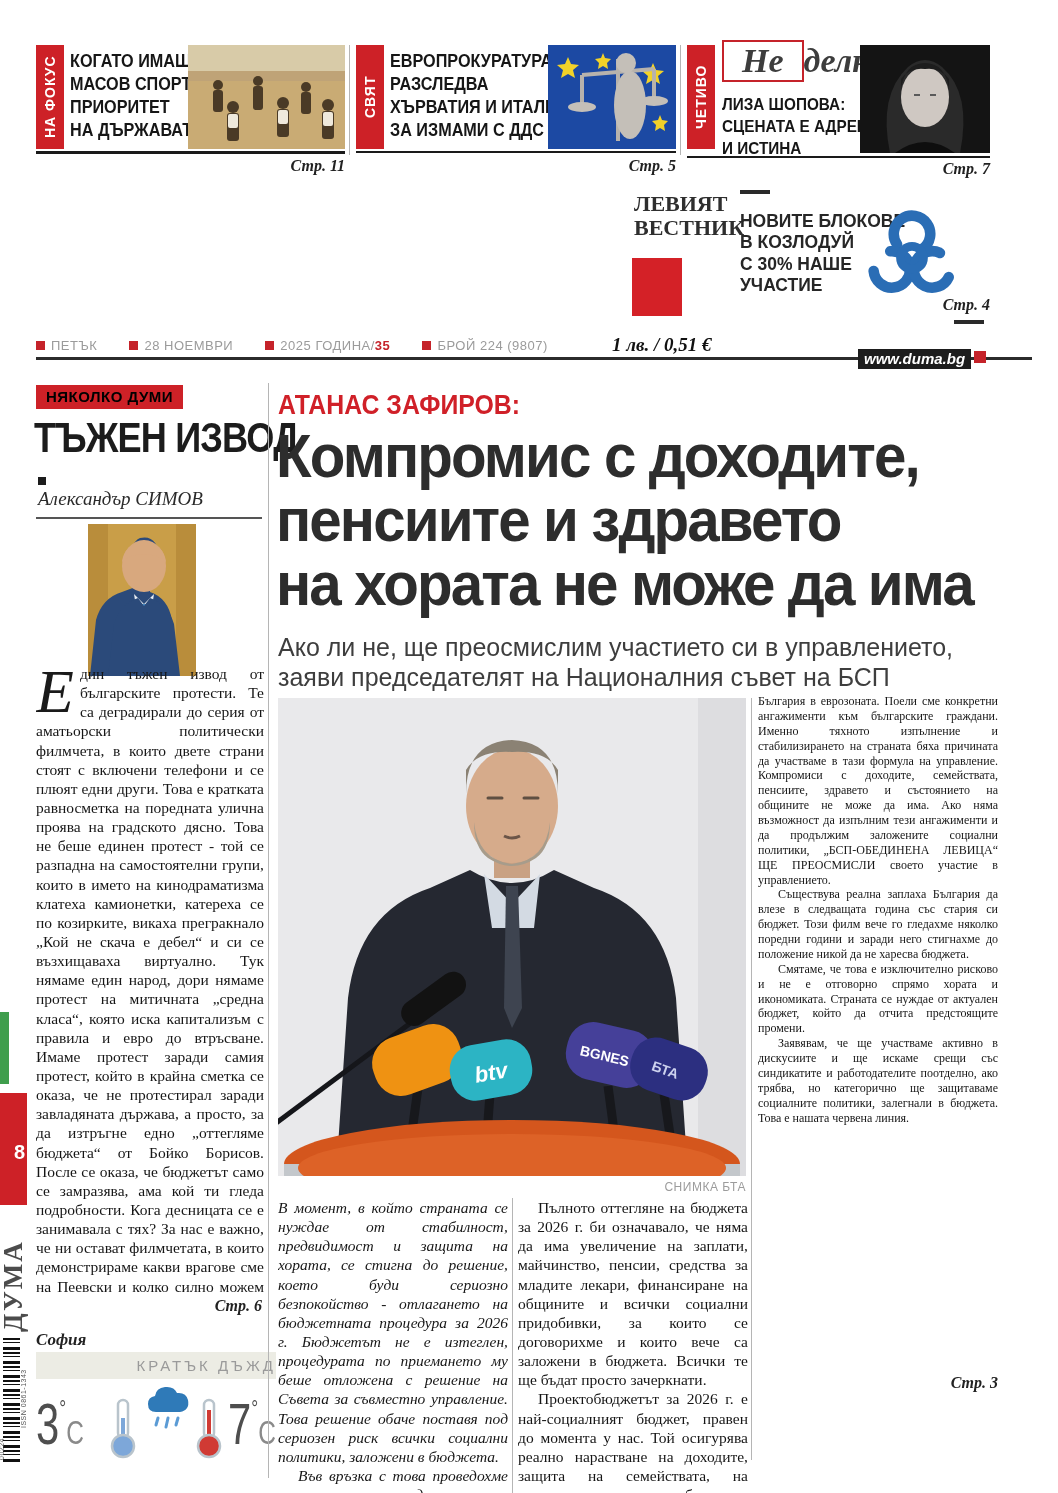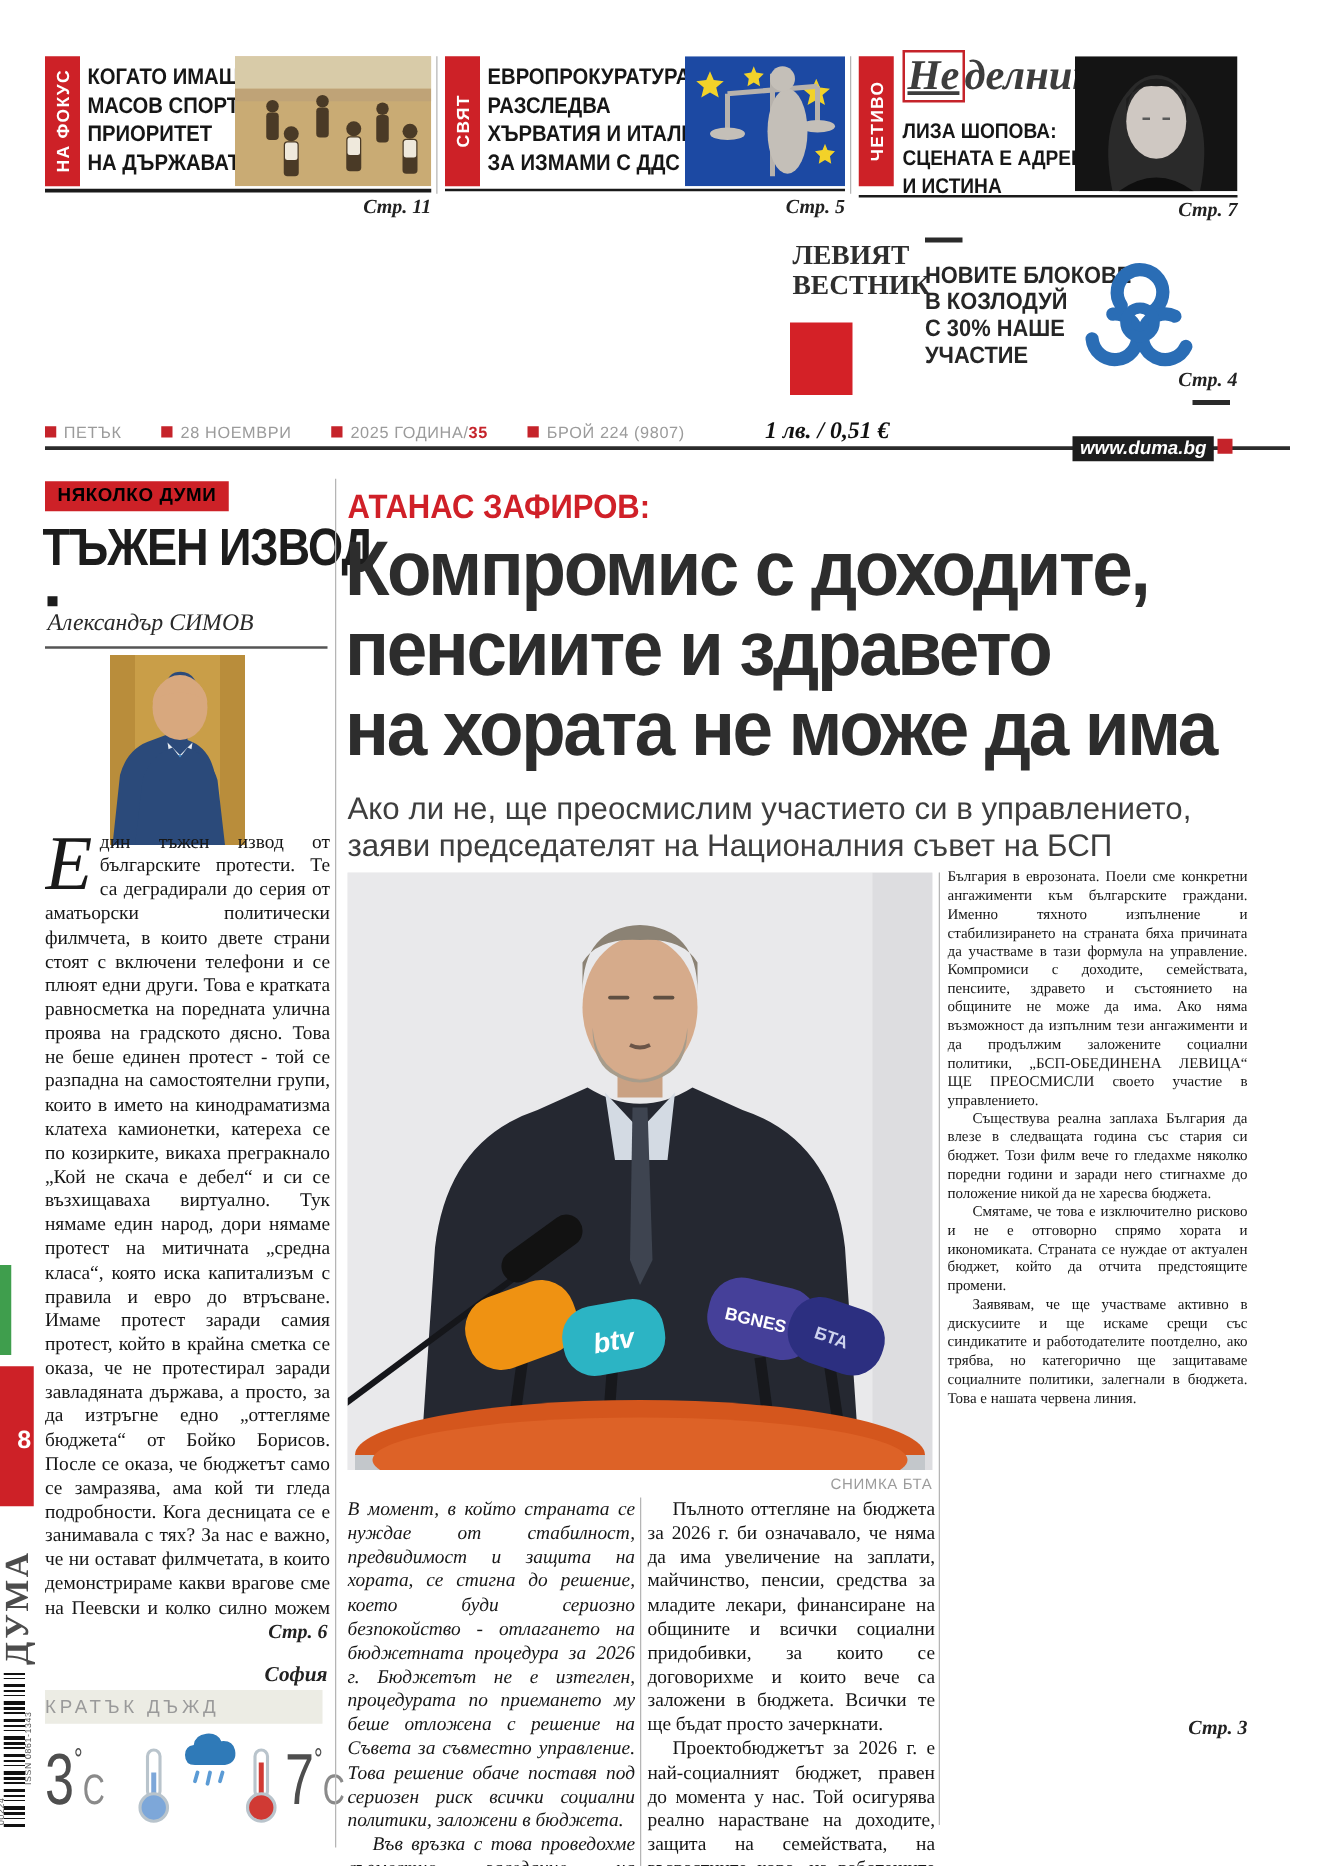--- a/index.html
+++ b/index.html
@@ -12,21 +12,21 @@
   .vline { position:absolute; width:1px; background:#b5b5b5; }
   .redsq { display:inline-block; width:9px; height:9px; background:#c5232a; margin-right:6px; }
 
   
   .teaser-tab { position:absolute; width:28px; background:#cd2127; color:#fff; font-weight:bold; font-size:14px; letter-spacing:1px;
     writing-mode:vertical-rl; transform:rotate(180deg); text-align:center; }
   .teaser-title { position:absolute; font-weight:bold; font-size:18px; line-height:1.28; color:#161616; transform:scaleX(.9); transform-origin:0 0; }
   .teaser-title span { display:inline-block; background:#fff; padding:0 3px 0 0; white-space:nowrap; }
   .teaser-rule { position:absolute; background:#1a1a1a; }
   .nedelnik { font-family:"Liberation Serif", serif; font-style:italic; font-weight:bold; font-size:34px; color:#3d3d3d; }
-  .nedelnik .ne { border:2px solid #c5232a; padding:0 2px; display:inline-block;text-decoration:underline; }
+  .nedelnik .ne { border:2px solid #c5232a; padding:0 18px; display:inline-block; }
 
   
   #logo { position:absolute; left:36px; top:178px; font-family:"DejaVu Serif", serif; font-weight:bold; font-size:148px; line-height:1;
     color:#3a3a3a; letter-spacing:1px; text-shadow:4px 3px 0 #ffffff, 6px 5px 0 #a5a5a5; }
   #logo sup { font-size:26px; color:#6a6a6a; text-shadow:none; vertical-align:90px; letter-spacing:0; }
   #tagline { position:absolute; left:634px; top:192px; font-family:"Liberation Serif", serif; font-weight:bold; font-size:22px; line-height:1.1; color:#2e2e2e; }
   #masthead-redsq { position:absolute; left:632px; top:258px; width:50px; height:58px; background:#d42127; }
   .promo-dash { position:absolute; height:4px; background:#2a2a2a; }
   #promo-title { position:absolute; left:740px; top:210px; font-weight:bold; font-size:19px; line-height:1.12; color:#262626; transform:scaleX(.92); transform-origin:0 0; }
 
@@ -44,22 +44,22 @@
   #op-title { position:absolute; left:34px; top:414px; font-weight:bold; font-size:42px; color:#1c1c1c; letter-spacing:-1px; transform:scaleX(.86); transform-origin:0 0; white-space:nowrap; }
   #op-bullet { position:absolute; left:38px; top:477px; width:8px; height:8px; background:#1c1c1c; }
   #op-author { position:absolute; left:38px; top:488px; font-family:"Liberation Serif", serif; font-style:italic; font-size:19px; color:#2a2a2a; }
   #op-rule { position:absolute; left:36px; top:517px; width:226px; height:2px; background:#555; }
   .body-text { font-family:"Liberation Serif", serif; font-size:15.5px; line-height:1.235; color:#161616; text-align:justify; }
   #op-text { position:absolute; left:36px; top:664px; width:228px; height:634px; overflow:hidden; }
   .dropcap { float:left; font-family:"Liberation Serif", serif; font-style:italic; font-size:62px; line-height:50px; padding:2px 6px 0 0; color:#1a1a1a; }
   #op-page { position:absolute; left:120px; top:1297px; width:142px; }
 
   
-  #w-city { position:absolute; left:36px; top:1330px; width:226px; text-align:right; font-family:"Liberation Serif", serif; font-style:italic; font-weight:bold; font-size:17px; color:#222; }
-  #w-bar { position:absolute; left:36px; top:1352px; width:222px; height:27px; background:#ecece4; color:#9a9a9a; font-size:15px; letter-spacing:3px; text-align:left; line-height:27px; }
+  #w-city { position:absolute; left:36px; top:1330px; width:226px; text-align:left; font-family:"Liberation Serif", serif; font-style:italic; font-weight:bold; font-size:17px; color:#222; }
+  #w-bar { position:absolute; left:36px; top:1352px; width:240px; height:27px; background:#ecece4; color:#9a9a9a; font-size:15px; letter-spacing:3px; text-align:right; line-height:27px; }
   .temp { position:absolute; font-size:58px; color:#4e4e4e; transform:scaleX(.72); transform-origin:0 0; white-space:nowrap; }
   .temp .deg { font-size:24px; vertical-align:28px; }
   .temp .unit { font-size:34px; color:#8a8a8a; }
 
   
   #kicker { position:absolute; left:278px; top:390px; font-weight:bold; font-size:27px; color:#d02028; transform:scaleX(.92); transform-origin:0 0; white-space:nowrap; }
   #headline { position:absolute; left:276px; top:424px; font-weight:bold; font-size:62px; line-height:1.03; letter-spacing:-2px; color:#2d2d2d; transform:scaleX(.94); transform-origin:0 0; white-space:nowrap; }
   #subhead { position:absolute; left:278px; top:632px; width:740px; font-size:25px; line-height:1.2; color:#3e3e3e; }
   #photo-main { position:absolute; left:278px; top:698px; width:468px; height:478px; overflow:hidden; background:#e8e8ea; }
   #photo-caption { position:absolute; left:560px; top:1180px; width:186px; text-align:right; font-size:12px; color:#9c9c9c; letter-spacing:.5px; }

